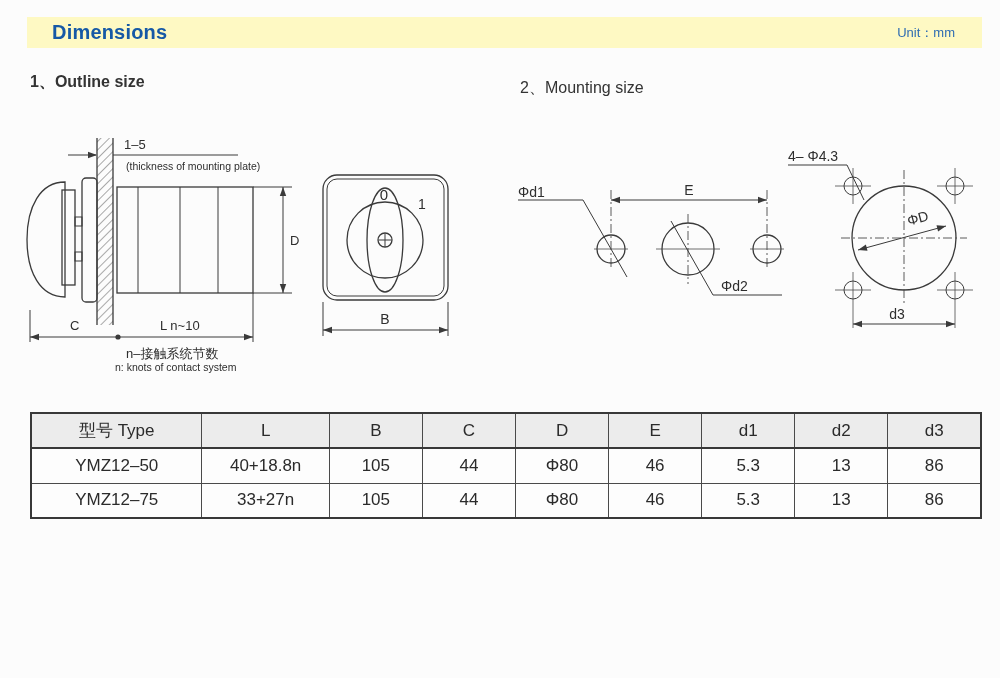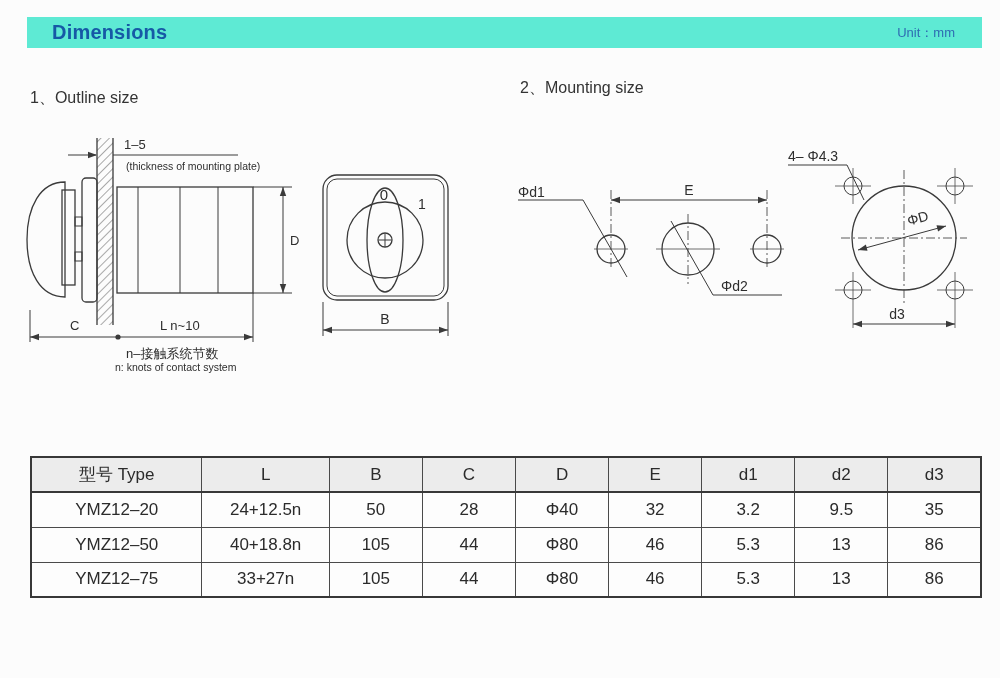--- a/index.html
+++ b/index.html
@@ -4,42 +4,42 @@
 <style>
   * { margin:0; padding:0; box-sizing:border-box; }
   html,body { width:1000px; height:678px; }
   body {
     position:relative; background:#fcfcfc; overflow:hidden;
     font-family:"Liberation Sans", sans-serif; color:#2e2e2e;
   }
   
   .header-bar {
     position:absolute; left:27px; top:17px; width:955px; height:31px;
-    background:#5eead4; display:flex; align-items:center; justify-content:space-between;
+    background:#fef9c3; display:flex; align-items:center; justify-content:space-between;
     padding:0 27px 0 25px;
   }
   .header-title { font-size:20px; font-weight:600; color:#1659a6; letter-spacing:.2px; }
   .header-unit  { font-size:13px; color:#2e6cb2; }
   
   .section-title { position:absolute; font-size:16px; color:#333; }
-  .st-outline { left:30px; top:88px; }
+  .st-outline { left:30px; top:72px;font-weight:bold; }
   .st-mount   { left:520px; top:78px;text-align:right; }
   
   svg { position:absolute; }
   #svg-outline { left:20px;  top:125px; }
   #svg-front   { left:315px; top:165px; }
   #svg-mount   { left:495px; top:140px; }
   svg text { font-family:"Liberation Sans", sans-serif; fill:#2e2e2e; }
   .ol  { stroke:#3a3a3a; stroke-width:1.3; fill:none; }      
   .thin{ stroke:#3a3a3a; stroke-width:1;   fill:none; }      
   .cl  { stroke:#4a4a4a; stroke-width:.9;  fill:none; stroke-dasharray:9 3 2 3; } 
   .cs  { stroke:#4a4a4a; stroke-width:.8;  fill:none; }      
   .ah  { fill:#3a3a3a; stroke:none; }                        
   
-  .table-wrap { position:absolute; left:30px; top:412px; width:952px;margin-top:44px; }
+  .table-wrap { position:absolute; left:30px; top:412px; width:952px; }
   table { width:100%; border-collapse:collapse; table-layout:fixed;
           border:2px solid #383838; background:#fdfdfd; }
   th,td { border:1px solid #4a4a4a; text-align:center; font-size:17px;
           height:35px; color:#2b2b2b; font-weight:normal; overflow:hidden; }
   thead th { background:#ececec; border-bottom:2px solid #383838; }
   col.c-type{width:18%;} col.c-l{width:13.4%;} col.c-n{width:9.8%;}
 </style>
 </head>
 <body>
 
@@ -210,31 +210,20 @@
         <th>B</th>
         <th>C</th>
         <th>D</th>
         <th>E</th>
         <th>d1</th>
         <th>d2</th>
         <th>d3</th>
       </tr>
     </thead>
     <tbody>
-        <tr>
-          <td>YMZ12–20</td>
-          <td>24+12.5n</td>
-          <td>50</td>
-          <td>28</td>
-          <td>Φ40</td>
-          <td>32</td>
-          <td>3.2</td>
-          <td>9.5</td>
-          <td>35</td>
-        </tr>
         <tr>
           <td>YMZ12–50</td>
           <td>40+18.8n</td>
           <td>105</td>
           <td>44</td>
           <td>Φ80</td>
           <td>46</td>
           <td>5.3</td>
           <td>13</td>
           <td>86</td>

